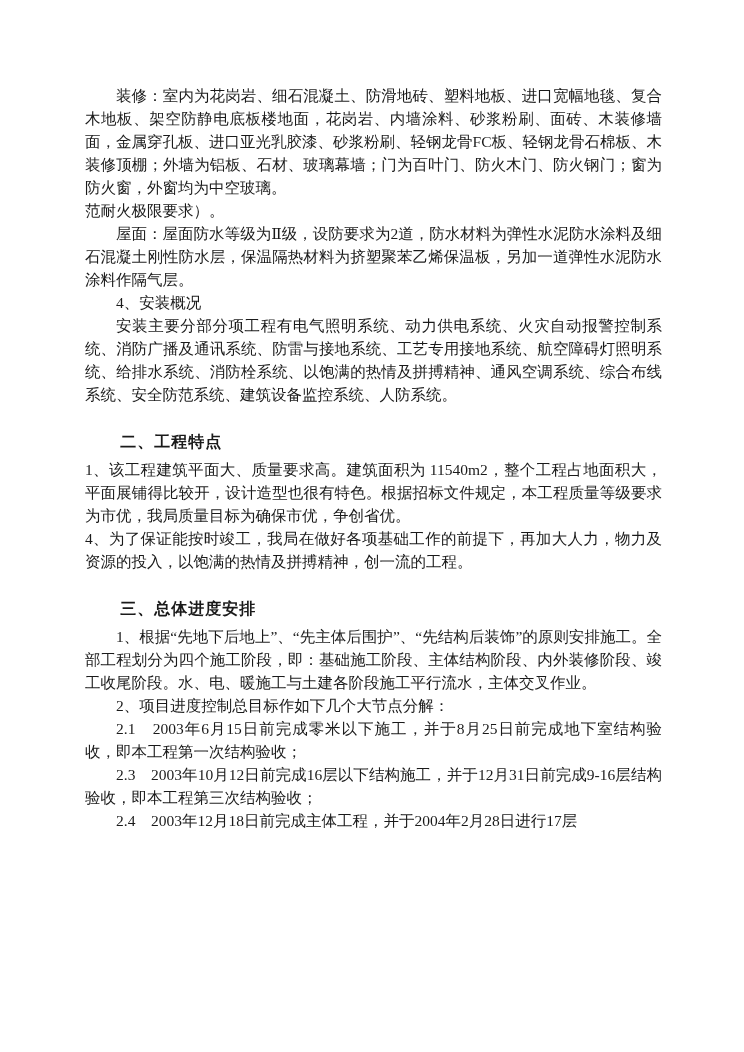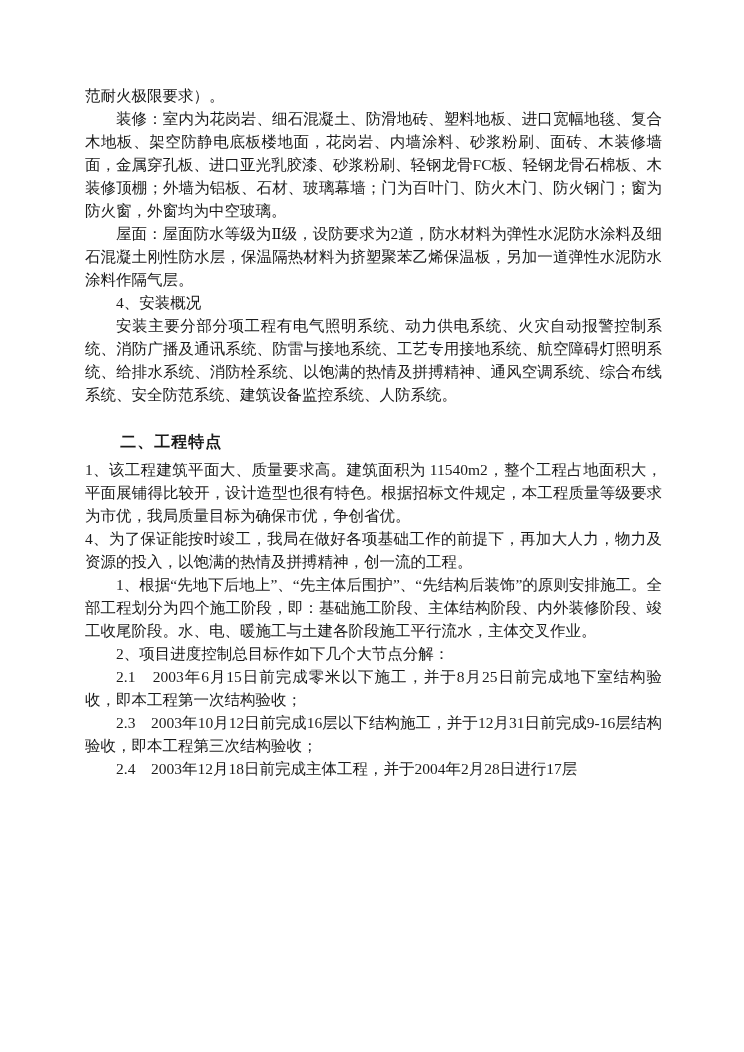--- a/index.html
+++ b/index.html
@@ -42,27 +42,28 @@
     font-weight: bold;
     text-indent: 2.2em;
     letter-spacing: 1px;
   }
 </style>
 </head>
 <body>
 
 <div class="page">
   <div class="doc-body">
+      <p class="p-body indent">装修：室内为花岗岩、细石混凝土、防滑地砖、塑料地板、进口宽幅地毯、复合木地板、架空防静电底板楼地面，花岗岩、内墙涂料、砂浆粉刷、面砖、木装修墙面，金属穿孔板、进口亚光乳胶漆、砂浆粉刷、轻钢龙骨FC板、轻钢龙骨石棉板、木装修顶棚；外墙为铝板、石材、玻璃幕墙；门为百叶门、防火木门、防火钢门；窗为防火窗，外窗均为中空玻璃。</p>
       <p class="p-body">范耐火极限要求）。</p>
-      <p class="p-body indent">装修：室内为花岗岩、细石混凝土、防滑地砖、塑料地板、进口宽幅地毯、复合木地板、架空防静电底板楼地面，花岗岩、内墙涂料、砂浆粉刷、面砖、木装修墙面，金属穿孔板、进口亚光乳胶漆、砂浆粉刷、轻钢龙骨FC板、轻钢龙骨石棉板、木装修顶棚；外墙为铝板、石材、玻璃幕墙；门为百叶门、防火木门、防火钢门；窗为防火窗，外窗均为中空玻璃。</p>
       <p class="p-body indent">屋面：屋面防水等级为Ⅱ级，设防要求为2道，防水材料为弹性水泥防水涂料及细石混凝土刚性防水层，保温隔热材料为挤塑聚苯乙烯保温板，另加一道弹性水泥防水涂料作隔气层。</p>
       <p class="p-body indent">4、安装概况</p>
       <p class="p-body indent">安装主要分部分项工程有电气照明系统、动力供电系统、火灾自动报警控制系统、消防广播及通讯系统、防雷与接地系统、工艺专用接地系统、航空障碍灯照明系统、给排水系统、消防栓系统、以饱满的热情及拼搏精神、通风空调系统、综合布线系统、安全防范系统、建筑设备监控系统、人防系统。</p>
       <p class="p-heading">二、工程特点</p>
       <p class="p-body">1、该工程建筑平面大、质量要求高。建筑面积为 11540m2，整个工程占地面积大，平面展铺得比较开，设计造型也很有特色。根据招标文件规定，本工程质量等级要求为市优，我局质量目标为确保市优，争创省优。</p>
       <p class="p-body">4、为了保证能按时竣工，我局在做好各项基础工作的前提下，再加大人力，物力及资源的投入，以饱满的热情及拼搏精神，创一流的工程。</p>
+      <p class="p-heading">三、总体进度安排</p>
       <p class="p-body indent">1、根据“先地下后地上”、“先主体后围护”、“先结构后装饰”的原则安排施工。全部工程划分为四个施工阶段，即：基础施工阶段、主体结构阶段、内外装修阶段、竣工收尾阶段。水、电、暖施工与土建各阶段施工平行流水，主体交叉作业。</p>
       <p class="p-body indent spaced">2、项目进度控制总目标作如下几个大节点分解：</p>
       <p class="p-body indent spaced">2.1　2003年6月15日前完成零米以下施工，并于8月25日前完成地下室结构验收，即本工程第一次结构验收；</p>
       <p class="p-body indent spaced">2.3　2003年10月12日前完成16层以下结构施工，并于12月31日前完成9-16层结构验收，即本工程第三次结构验收；</p>
       <p class="p-body indent spaced">2.4　2003年12月18日前完成主体工程，并于2004年2月28日进行17层</p>
     </div>
 </div>
 
 </body></html>

